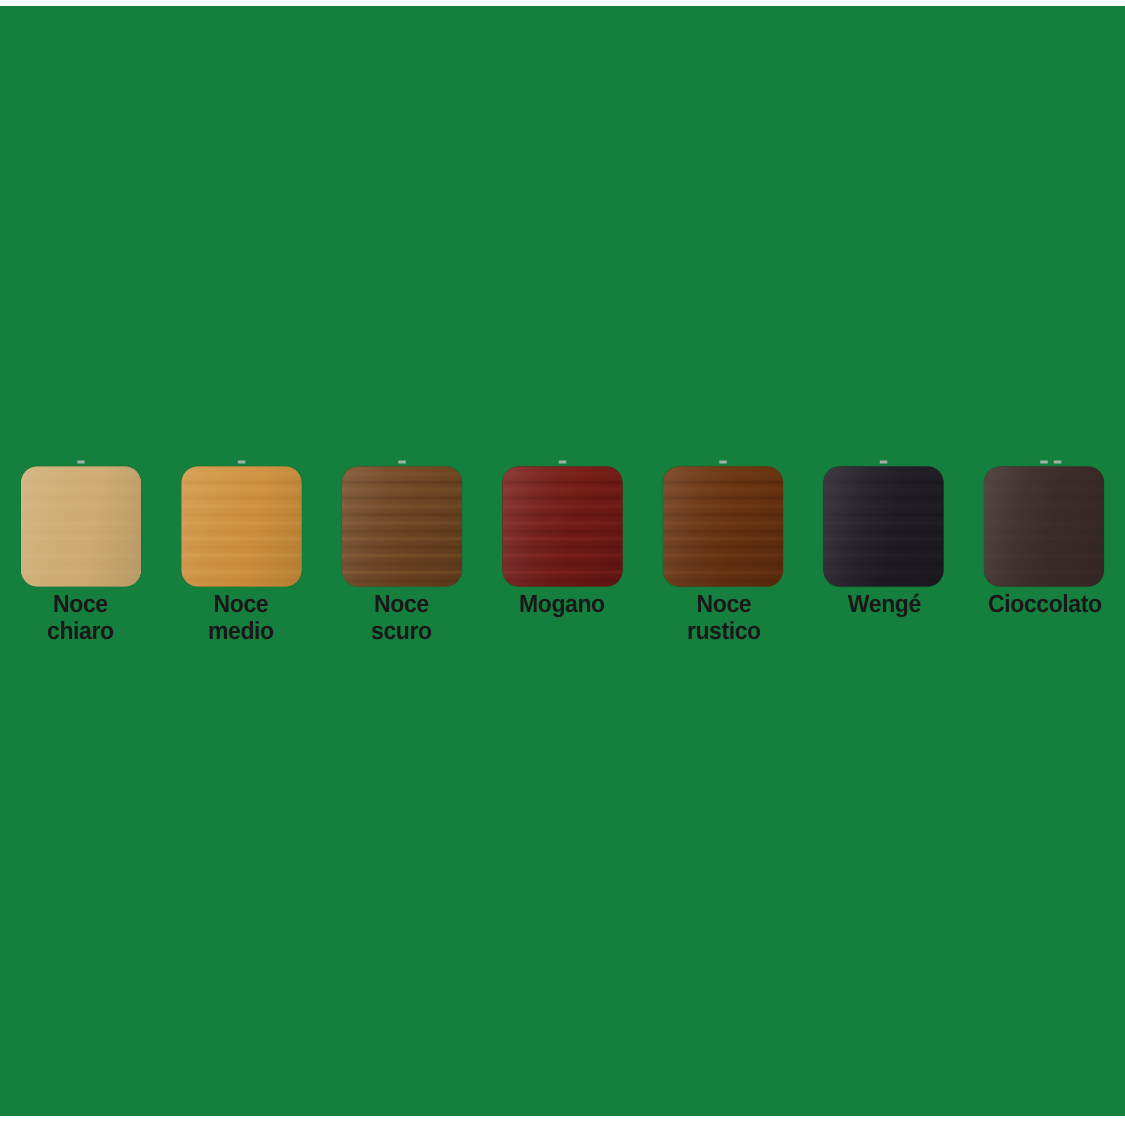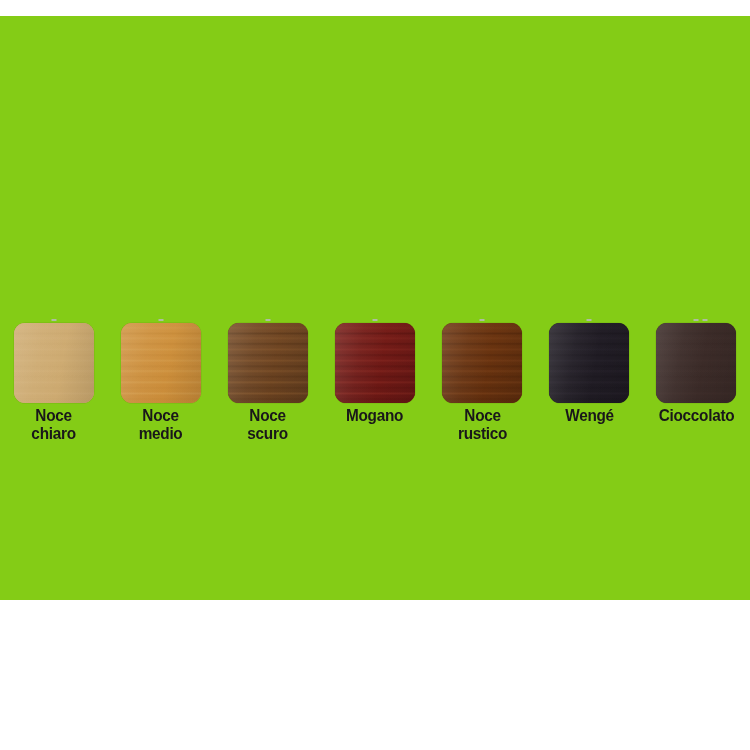--- a/index.html
+++ b/index.html
@@ -12,24 +12,24 @@
     height: 750px;
     background: #ffffff;
     font-family: "Liberation Sans", "DejaVu Sans", sans-serif;
     overflow: hidden;
     position: relative;
   }
 
   #swatch-board {
     position: absolute;
     left: 0;
-    top: 16px;
+    top: 4px;
     width: 750px;
-    height: 584px;
-    background: #84cc16;
+    height: 740px;
+    background: #15803d;
   }
 
   
   #swatch-row {
     position: absolute;
     left: 0;
     top: 300px;
     width: 750px;
     height: 135px;
     display: flex;

